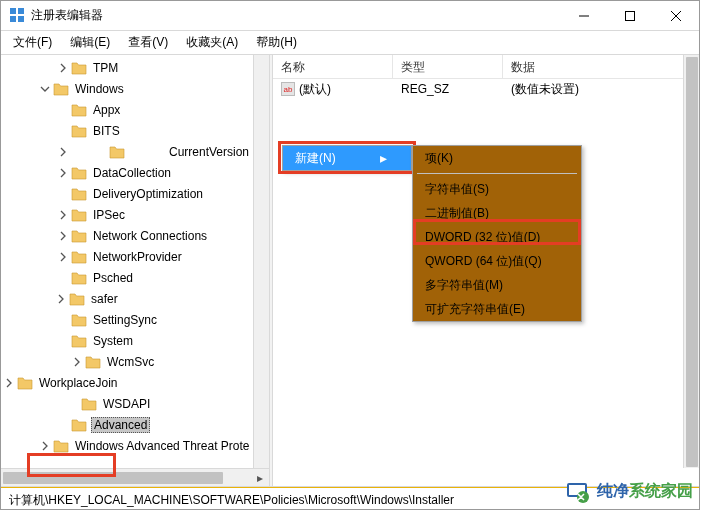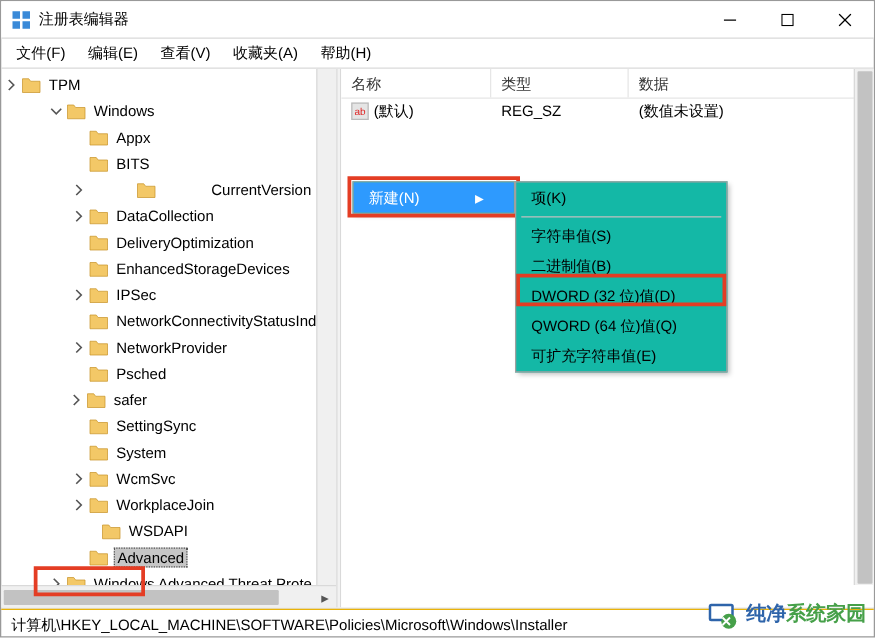--- a/index.html
+++ b/index.html
@@ -11,21 +11,21 @@
       background: #fff;
       overflow: hidden;
       position: relative;
       color: #000;
     }
     .window { width: 700px; height: 510px; border: 1px solid #999; display: flex; flex-direction: column; background:#fff;}
     .titlebar {
       height: 30px; display: flex; align-items: center; justify-content: space-between;
       background: #fff; border-bottom: 1px solid #d9d9d9;
     }
-    .title-left { display: flex; align-items: center; padding-left: 8px; gap: 6px;}
+    .title-left { display: flex; padding-left: 8px; gap: 6px;}
     .app-icon { width: 16px; height: 16px; display:inline-flex;}
     .title-text { font-size: 12px; }
     .win-controls { display: flex; }
     .win-btn { width: 46px; height: 30px; display: flex; align-items: center; justify-content: center;}
     .win-btn svg { width: 10px; height:10px; }
     .menubar {
       height: 24px; display:flex; align-items:center; gap: 10px; padding: 0 8px;
       border-bottom:1px solid #d9d9d9; font-size:12px;
     }
     .menubar span { padding: 2px 4px; }
@@ -50,21 +50,21 @@
     .col-name{ width:120px;} .col-type{width:110px;} .col-data{flex:1;}
     .list-body { position:relative;}
     .list-row { display:flex; height:20px; align-items:center; }
     .list-row .cell { padding:0 8px; font-size:12px;}
     .cell-name{width:120px; display:flex; align-items:center; gap:4px;} .cell-type{width:110px;} .cell-data{flex:1;}
     .reg-str-icon{width:14px;height:14px; background:#e5e5e5; border:1px solid #bbb; font-size:8px;color:#d22;display:flex;align-items:center;justify-content:center;}
     .scrollbar-v { position:absolute; right:0; top:0; bottom:18px; width:16px; background:#f0f0f0; border-left:1px solid #d9d9d9;}
     .scrollbar-v .thumb{ position:absolute; left:2px; width:12px; background:#c2c2c2; border-radius:1px;}
     .statusbar { height:22px; display:flex; align-items:flex-end; padding:0 8px; font-size:12px; border-top:1px solid #eab308;}
     
-    .ctxmenu { position:absolute; background:#14b8a6; border:1px solid #a0a0a0; box-shadow:2px 2px 4px rgba(0,0,0,0.25); font-size:12px;}
+    .ctxmenu { position:absolute; background:#a16207; border:1px solid #a0a0a0; box-shadow:2px 2px 4px rgba(0,0,0,0.25); font-size:12px;}
     .ctxmenu .item { height:24px; display:flex; align-items:center; padding:0 24px 0 12px; white-space:nowrap;}
     .ctxmenu .item.sel { background:#2e9afe; color:#fff;}
     .ctxmenu .sep { height:1px; background:#c0c0c0; margin:3px 4px;}
     .arrow-right{ margin-left:auto; padding-left:12px; font-size:14px;}
     .ctxmenu.primary { width:130px; }
     .ctxmenu.sub { width:170px; }
     
     .watermark { position:absolute; right:8px; bottom:8px; display:flex; align-items:center; gap:6px; font-size:16px; font-weight:bold;}
     .watermark .pc-icon { width:28px;height:28px;}
     .watermark .txt1{color:#2e64aa;}
@@ -119,21 +119,21 @@
     <span>查看(V)</span>
     <span>收藏夹(A)</span>
     <span>帮助(H)</span>
   </div>
 
   <div class="content">
 
     <div class="tree-panel" style="position:relative;">
       <div class="tree" style="position:relative;">
 
-      <div class="tree-node" style="">
+      <div class="tree-node" style="padding-left: 54px;">
             <span class="expander ">
               <svg width="10" height="10" viewBox="0 0 10 10">
                 <path d="M3 1 L7 5 L3 9" fill="none" stroke="#555" stroke-width="1.3"></path>
               </svg>
             </span>
             <span class="folder-icon">
               <svg viewBox="0 0 16 14">
                 <path d="M1 2 h5 l1.5 2 H15 v9 H1 z" fill="#f3c867" stroke="#c9972f" stroke-width="0.6"></path>
               </svg>
             </span>
@@ -199,49 +199,44 @@
           <div class="tree-node" style="padding-left: 54px;">
             <span class="expander none"></span>
             <span class="folder-icon">
               <svg viewBox="0 0 16 14">
                 <path d="M1 2 h5 l1.5 2 H15 v9 H1 z" fill="#f3c867" stroke="#c9972f" stroke-width="0.6"></path>
               </svg>
             </span>
             <span class="node-label">DeliveryOptimization</span>
           </div>
           <div class="tree-node" style="padding-left: 54px;">
-            <span class="expander none"></span>
-            <span class="folder-icon">
-              <svg viewBox="0 0 16 14">
-                <path d="M1 2 h5 l1.5 2 H15 v9 H1 z" fill="#f3c867" stroke="#c9972f" stroke-width="0.6"></path>
-              </svg>
-            </span>
-            <span class="node-label">EnhancedStorageDevices</span>
-          </div>
-          <div class="tree-node" style="padding-left: 54px;">
             <span class="expander ">
               <svg width="10" height="10" viewBox="0 0 10 10">
                 <path d="M3 1 L7 5 L3 9" fill="none" stroke="#555" stroke-width="1.3"></path>
               </svg>
             </span>
             <span class="folder-icon">
               <svg viewBox="0 0 16 14">
                 <path d="M1 2 h5 l1.5 2 H15 v9 H1 z" fill="#f3c867" stroke="#c9972f" stroke-width="0.6"></path>
               </svg>
             </span>
             <span class="node-label">IPSec</span>
           </div>
           <div class="tree-node" style="padding-left: 54px;">
-            <span class="expander none"></span>
-            <span class="folder-icon">
-              <svg viewBox="0 0 16 14">
-                <path d="M1 2 h5 l1.5 2 H15 v9 H1 z" fill="#f3c867" stroke="#c9972f" stroke-width="0.6"></path>
-              </svg>
-            </span>
-            <span class="node-label">NetworkConnectivityStatusInd</span>
+            <span class="expander ">
+              <svg width="10" height="10" viewBox="0 0 10 10">
+                <path d="M3 1 L7 5 L3 9" fill="none" stroke="#555" stroke-width="1.3"></path>
+              </svg>
+            </span>
+            <span class="folder-icon">
+              <svg viewBox="0 0 16 14">
+                <path d="M1 2 h5 l1.5 2 H15 v9 H1 z" fill="#f3c867" stroke="#c9972f" stroke-width="0.6"></path>
+              </svg>
+            </span>
+            <span class="node-label">Network Connections</span>
           </div>
           <div class="tree-node" style="padding-left: 54px;">
             <span class="expander ">
               <svg width="10" height="10" viewBox="0 0 10 10">
                 <path d="M3 1 L7 5 L3 9" fill="none" stroke="#555" stroke-width="1.3"></path>
               </svg>
             </span>
             <span class="folder-icon">
               <svg viewBox="0 0 16 14">
                 <path d="M1 2 h5 l1.5 2 H15 v9 H1 z" fill="#f3c867" stroke="#c9972f" stroke-width="0.6"></path>
@@ -282,34 +277,34 @@
           </div>
           <div class="tree-node" style="padding-left: 54px;">
             <span class="expander none"></span>
             <span class="folder-icon">
               <svg viewBox="0 0 16 14">
                 <path d="M1 2 h5 l1.5 2 H15 v9 H1 z" fill="#f3c867" stroke="#c9972f" stroke-width="0.6"></path>
               </svg>
             </span>
             <span class="node-label">System</span>
           </div>
-          <div class="tree-node" style="padding-left: 54px;">
+          <div class="tree-node" style="padding-left: 68px;">
             <span class="expander ">
               <svg width="10" height="10" viewBox="0 0 10 10">
                 <path d="M3 1 L7 5 L3 9" fill="none" stroke="#555" stroke-width="1.3"></path>
               </svg>
             </span>
             <span class="folder-icon">
               <svg viewBox="0 0 16 14">
                 <path d="M1 2 h5 l1.5 2 H15 v9 H1 z" fill="#f3c867" stroke="#c9972f" stroke-width="0.6"></path>
               </svg>
             </span>
             <span class="node-label">WcmSvc</span>
           </div>
-          <div class="tree-node" style="padding-left: 54px;">
+          <div class="tree-node" style="">
             <span class="expander ">
               <svg width="10" height="10" viewBox="0 0 10 10">
                 <path d="M3 1 L7 5 L3 9" fill="none" stroke="#555" stroke-width="1.3"></path>
               </svg>
             </span>
             <span class="folder-icon">
               <svg viewBox="0 0 16 14">
                 <path d="M1 2 h5 l1.5 2 H15 v9 H1 z" fill="#f3c867" stroke="#c9972f" stroke-width="0.6"></path>
               </svg>
             </span>
@@ -404,20 +399,23 @@
   <div class="item">
       <span>二进制值(B)</span>
     </div>
   <div class="item">
       <span>DWORD (32 位)值(D)</span>
     </div>
   <div class="item">
       <span>QWORD (64 位)值(Q)</span>
     </div>
   <div class="item">
+      <span>多字符串值(M)</span>
+    </div>
+  <div class="item">
       <span>可扩充字符串值(E)</span>
     </div>
 </div>
 <div class="hl" style="left:413px; top:219px; width:168px; height:26px;"></div>
 
 <div class="watermark">
   <span class="pc-icon">
     <svg viewBox="0 0 28 28">
         <rect x="4" y="6" width="20" height="14" rx="2" fill="#2e64aa"></rect>
         <rect x="6" y="8" width="16" height="10" fill="#fff"></rect>

